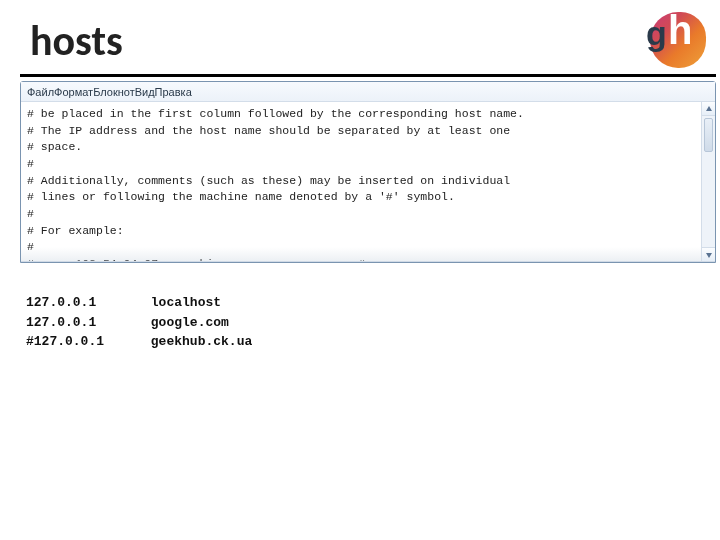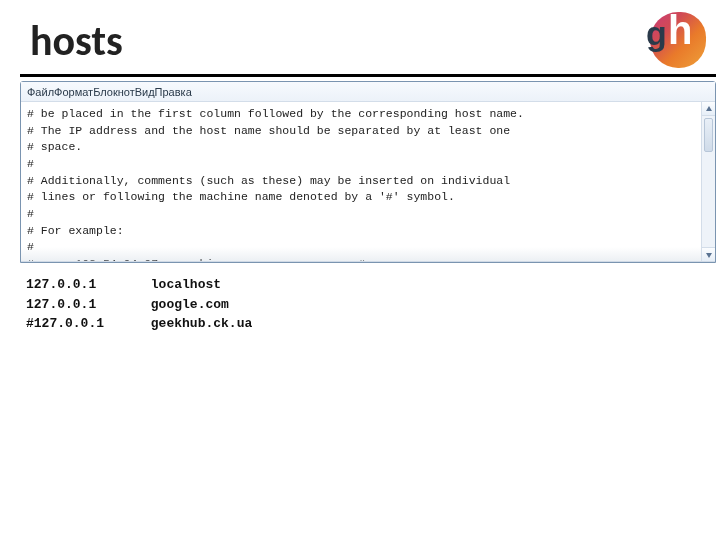--- a/index.html
+++ b/index.html
@@ -28,21 +28,21 @@
 
   .editor { position: relative; background: #fff; height: 160px; overflow: hidden; border-bottom: 1px solid #d0dae6; }
   .editor pre { font: 11.5px/1.45 Consolas, "Courier New", monospace; color: #222; padding: 4px 6px; white-space: pre; }
   .editor .bottom-shadow { position: absolute; left: 0; right: 14px; bottom: 0; height: 14px; background: linear-gradient(rgba(0,0,0,0), rgba(180,195,210,0.25)); }
   .scrollbar-v { position: absolute; right: 0; top: 0; bottom: 0; width: 14px; background: #eef3f9; border-left: 1px solid #d3dde9; }
   .scrollbar-v .arrow { height: 14px; display:flex;align-items:center;justify-content:center; background: linear-gradient(#fbfdff,#e6eef7); border-bottom:1px solid #d3dde9;}
   .scrollbar-v .arrow.bottom { position:absolute; bottom:0; left:0; right:0; border-top:1px solid #d3dde9; border-bottom:none;}
   .scrollbar-v .thumb { position:absolute; left:2px; right:2px; top:16px; height:34px; background: linear-gradient(#e8eff7,#cfdbe9); border:1px solid #b7c6d8; border-radius:2px;}
   .scrollbar-v svg { width:8px; height:8px; fill:#5a7392; }
 
-  .extra { padding: 12px 6px 0 6px; }
+  .extra { padding: 12px 6px 0 6px; margin-top: 18px; }
   .extra pre { font: 700 13px/1.5 Consolas, "Courier New", monospace; color: #111; white-space: pre; }
 </style>
 </head>
 <body>
 
 <div class="slide">
 
   <div class="header">
     <h1>hosts</h1>
     <div class="logo">

